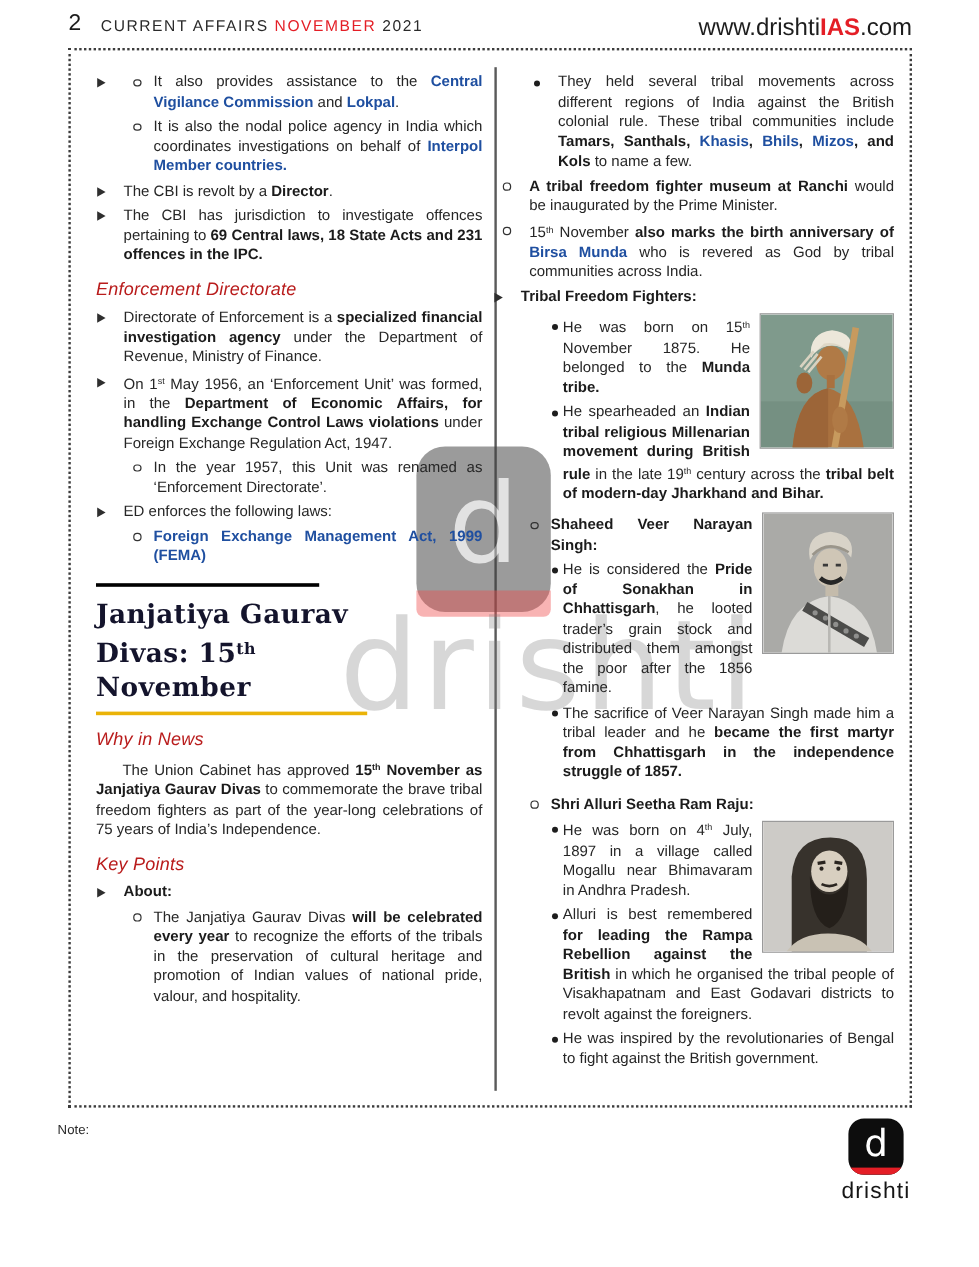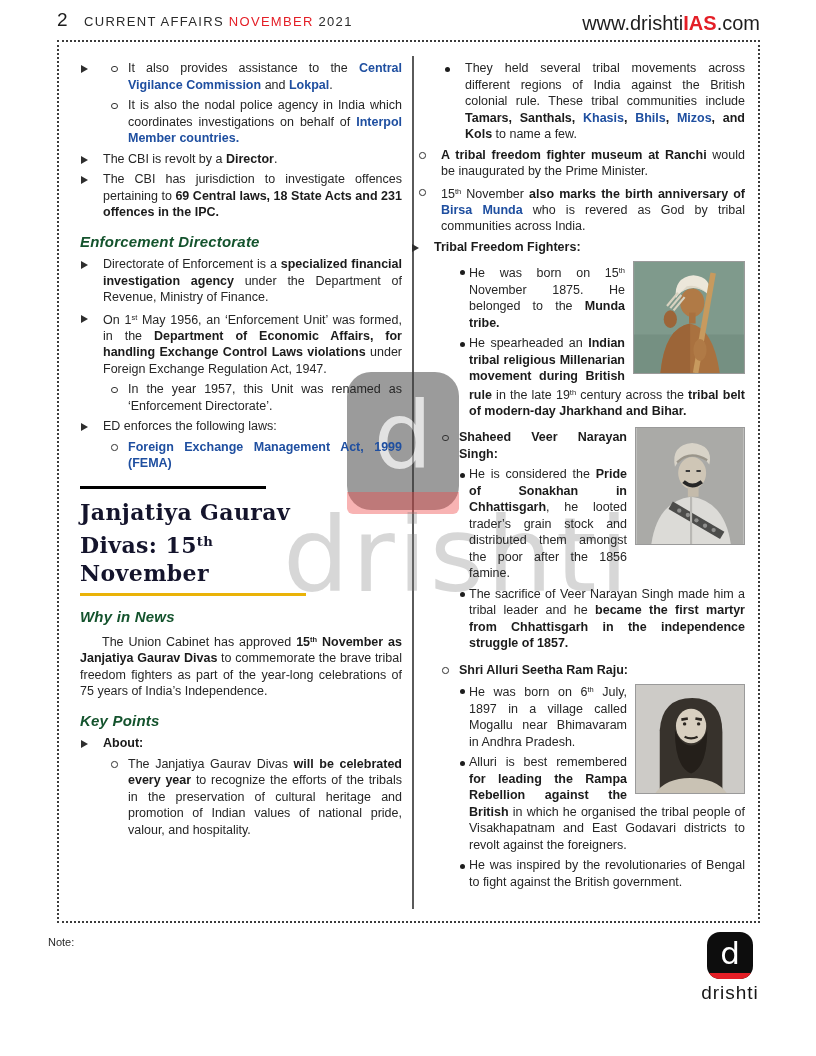--- a/index.html
+++ b/index.html
@@ -36,21 +36,21 @@
   .i3{padding-left:54px;} .i3 .marker{left:34px;}
   .i4{padding-left:58px;} .i4 .marker{left:49px;}
   .marker{position:absolute;display:inline-block;}
   .marker.arrow{top:5px;width:0;height:0;border-left:7px solid #2e2e2e;border-top:4.5px solid transparent;border-bottom:4.5px solid transparent;}
   .marker.circle{top:5.5px;width:4.5px;height:4.5px;border:1.6px solid #333;border-radius:50%;}
   .marker.disc{top:6.5px;width:5px;height:5px;background:#1d1d1d;border-radius:50%;}
   .b{font-weight:bold;color:#1b1b1b;}
   .bb{font-weight:bold;color:var(--blue);}
   .sup{font-size:0.6em;vertical-align:0.5em;}
   
-  .sec-heading{font-size:15px;font-weight:bold;font-style:italic;color:#14532d;margin:13px 0 6px 0;letter-spacing:0.2px;}
+  .sec-heading{font-size:15px;font-weight:normal;font-style:italic;color:#b91c1c;margin:13px 0 6px 0;letter-spacing:0.2px;}
   .para{margin:4px 0 8px 0;text-indent:22px;text-align:justify;}
   
   .article-title{margin:14px 0 10px 0;}
   .article-title .rule{width:186px;height:3px;background:#000;margin-bottom:9px;}
   .title-box{width:226px;border-bottom:3px solid #eab308;padding-bottom:5px;}
   .title-line{font-family:"DejaVu Serif",serif;font-weight:bold;font-size:22px;line-height:29px;color:#14142c;letter-spacing:0.4px;}
   
   .float-group{overflow:hidden;margin:2px 0;}
   .photo{float:right;margin:2px 0 4px 8px;border:1px solid #9a9a9a;box-sizing:border-box;}
   .photo svg{display:block;}
@@ -180,21 +180,21 @@
     <path d="M22 100 L22 42 Q24 12 52 12 Q80 12 80 44 L80 100 Z" fill="#37322c"></path>
     <path d="M18 100 Q28 86 50 86 Q74 86 84 100 Z" fill="#c9c2b4"></path>
     <ellipse cx="51" cy="38" rx="14" ry="16" fill="#d8cfc0"></ellipse>
     <path d="M36 42 Q36 76 51 82 Q66 76 66 42 Q60 56 51 56 Q42 56 36 42 Z" fill="#241f1a"></path>
     <path d="M42 32 L48 31 M55 31 L61 32" stroke="#2a2520" stroke-width="2.5"></path>
     <circle cx="45" cy="36" r="1.6" fill="#2a2520"></circle>
               <circle cx="58" cy="36" r="1.6" fill="#2a2520"></circle>
     <path d="M45 48 Q51 51 57 48" stroke="#2a2520" stroke-width="2" fill="none"></path>
   </svg>
           </div>
-          <div class="li i4"><span class="marker disc"></span><span>He was born on 6</span><span class="sup">th</span><span> July, 1897 in a village called Mogallu near Bhimavaram in Andhra Pradesh.</span></div>
+          <div class="li i4"><span class="marker disc"></span><span>He was born on 4</span><span class="sup">th</span><span> July, 1897 in a village called Mogallu near Bhimavaram in Andhra Pradesh.</span></div>
           <div class="li i4"><span class="marker disc"></span><span>Alluri is best remembered </span><span class="b">for leading the Rampa Rebellion against the British</span><span> in which he organised the tribal people of Visakhapatnam and East Godavari districts to revolt against the foreigners.</span></div>
           <div class="li i4"><span class="marker disc"></span><span>He was inspired by the revolutionaries of Bengal to fight against the British government.</span></div>
         </div>
       </div>
   </div>
 
   <div class="note">Note:</div>
 
   <div class="logo">
     <div class="logo-badge">

